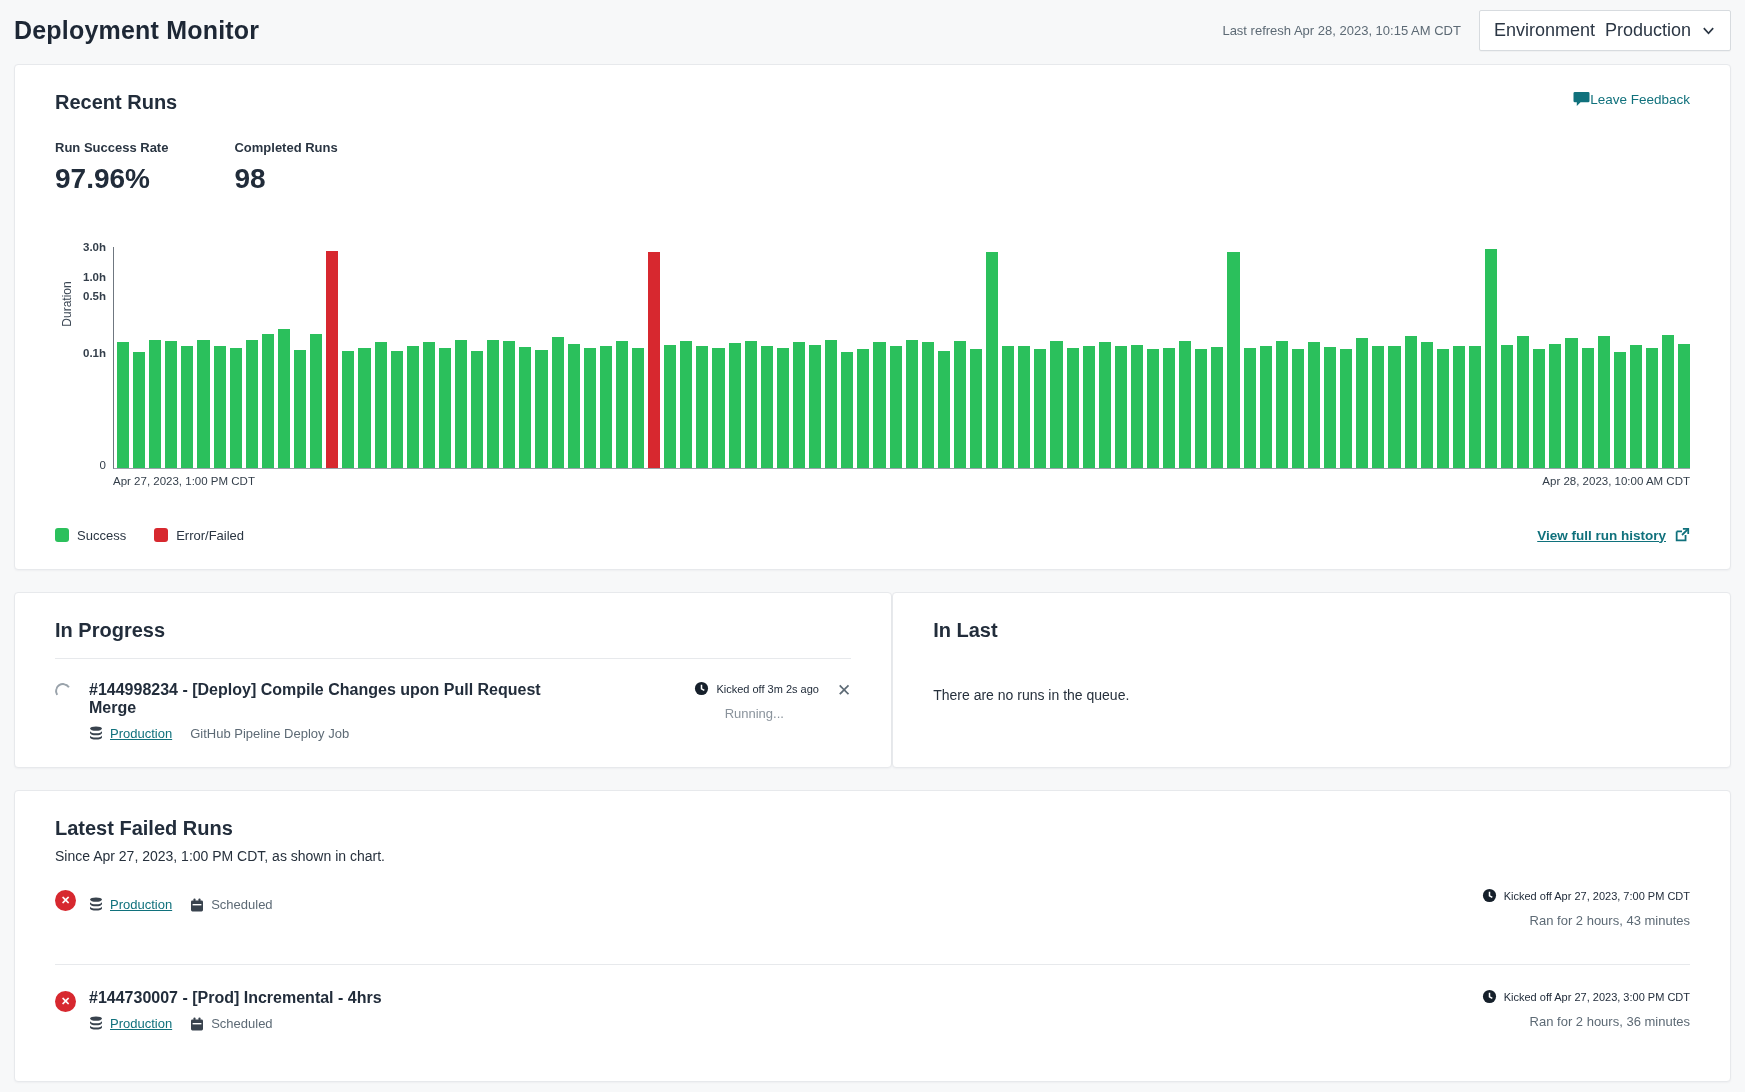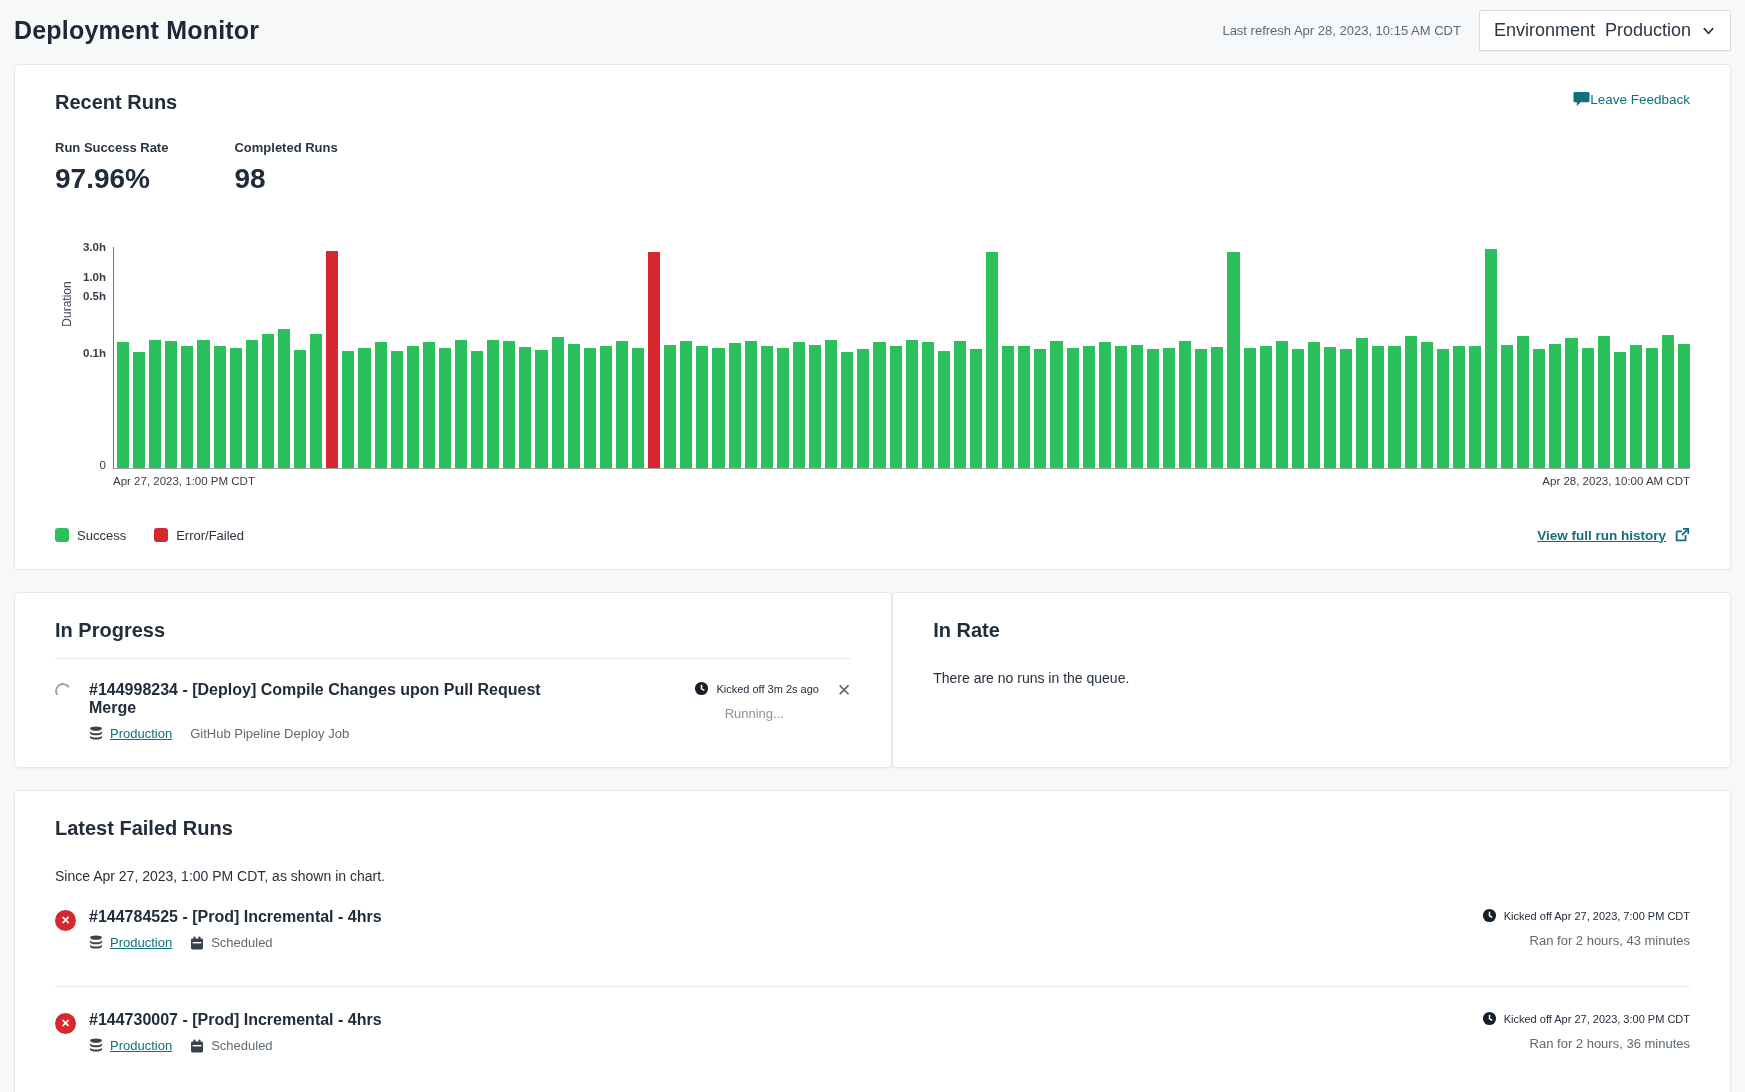--- a/index.html
+++ b/index.html
@@ -56,21 +56,21 @@
   .swatch { width:14px; height:14px; border-radius:3px; display:inline-block; }
   .history-link { display:flex; align-items:center; gap:8px; color:#10717c;
     font-size:13.5px; font-weight:700; cursor:pointer; }
   .history-link .link-text { text-decoration:underline; }
 
   
   .mid-row { display:flex; margin:22px 14px 0 14px; }
   .card-progress { flex:1.052; padding:26px 40px; min-height:170px; }
   .card-queue { flex:1; padding:26px 40px; min-height:170px; }
   .divider { border:none; border-top:1px solid #e7e9ec; margin:16px 0 0 0; }
-  .queue-empty { margin-top:28px; font-size:14px; color:#26303c; }
+  .queue-empty { margin-top:45px; font-size:14px; color:#26303c; }
 
   .run-row { display:flex; align-items:flex-start; margin-top:22px; }
   .run-status { width:34px; padding-top:2px; }
   .spinner { width:16px; height:16px; border-radius:50%;
     border:2px solid #9aa3ab; border-bottom-color:transparent;
     border-right-color:transparent; transform:rotate(12deg); }
   .fail-badge { width:21px; height:21px; border-radius:50%; background:#d7282f;
     color:#fff; font-size:11px; font-weight:700; display:flex; align-items:center;
     justify-content:center; }
   .run-body { flex:1; }
@@ -84,21 +84,21 @@
     font-size:11px; color:#222d3b; }
   .run-sub { margin-top:10px; font-size:13px; color:#5d6a75; }
   .cancel-x { margin-left:18px; color:#5d6a75; font-size:17px; cursor:pointer;
     line-height:1; padding-top:1px; }
   .prog-right { display:flex; align-items:flex-start; }
   .running-sub { margin-top:10px; font-size:13px; color:#8a939c; text-align:right;
     padding-right:35px; }
 
   
   .card-failed { margin:22px 14px 10px 14px; padding:26px 40px 30px 40px; }
-  .failed-sub { margin-top:28px; font-size:14px; color:#26303c; }
+  .failed-sub { margin-top:8px; font-size:14px; color:#26303c; }
   .failed-row { display:flex; align-items:flex-start; padding:24px 0 20px 0; }
   .failed-row + .row-divider { border:none; border-top:1px solid #e7e9ec; }
   .icon-svg { display:block; }
 </style>
 </head>
 <body>
 
 <div class="topbar">
   <div class="page-title">Deployment Monitor</div>
   <div class="topbar-right">
@@ -307,35 +307,34 @@
             <span>Kicked off 3m 2s ago</span>
           </div>
           <div class="running-sub">Running...</div>
         </div>
         <span class="cancel-x">✕</span>
       </div>
     </div>
   </div>
 
   <div class="card card-queue">
-    <div class="card-heading">In Rate</div>
+    <div class="card-heading">In Last</div>
     <div class="queue-empty">There are no runs in the queue.</div>
   </div>
 </div>
 
 <div class="card card-failed">
   <div class="card-heading">Latest Failed Runs</div>
   <div class="failed-sub">Since Apr 27, 2023, 1:00 PM CDT, as shown in chart.</div>
 
   <div class="failed-row">
     <div class="run-status">
       <div class="fail-badge">✕</div>
     </div>
     <div class="run-body">
-      <div class="run-title">#144784525 - [Prod] Incremental - 4hrs</div>
       <div class="run-meta">
         <span class="meta-item">
           <svg class="icon-svg" width="14" height="15" viewBox="0 0 14 15">
               <ellipse cx="7" cy="2.6" rx="6" ry="2.2" fill="#39434e"></ellipse>
               <path d="M1 5.1 a6 2.2 0 0 0 12 0 v2 a6 2.2 0 0 1 -12 0 z" fill="#39434e"></path>
               <path d="M1 9.4 a6 2.2 0 0 0 12 0 v2 a6 2.2 0 0 1 -12 0 z" fill="#39434e"></path>
             </svg>
           <span class="env-link">Production</span>
         </span>
         <span class="meta-item">

